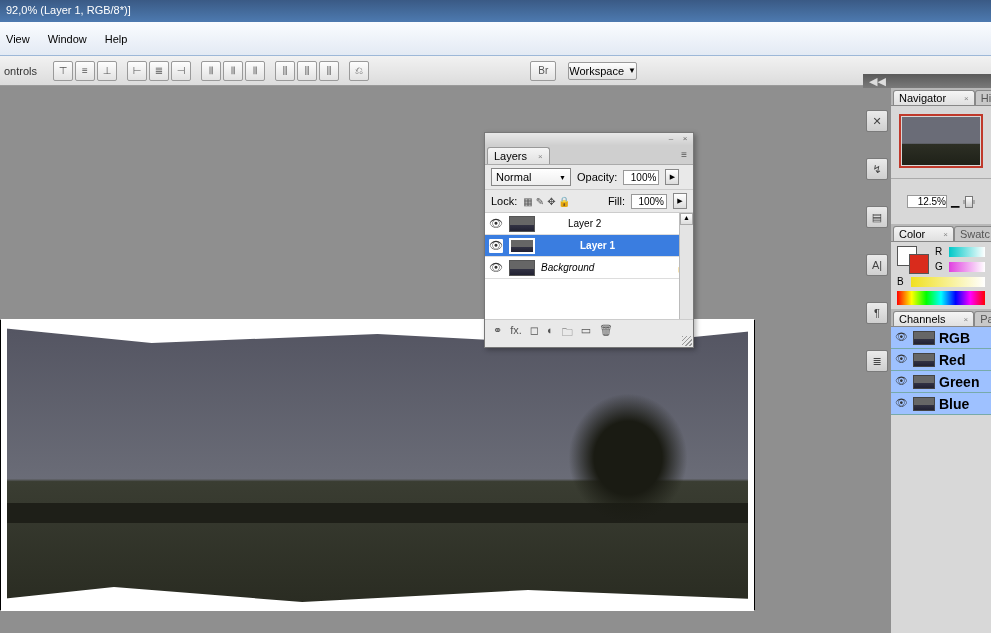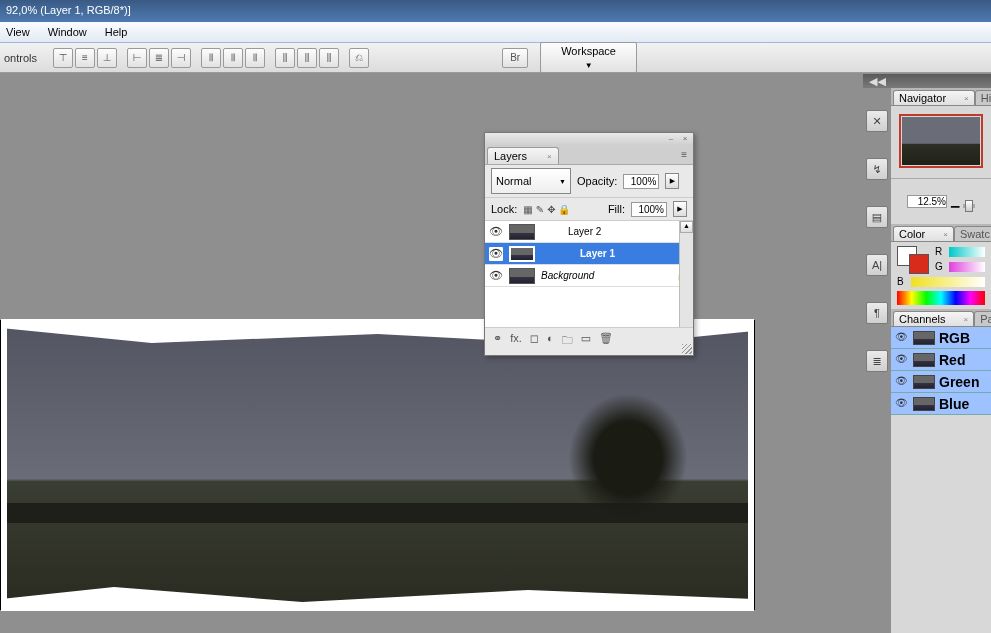--- a/index.html
+++ b/index.html
@@ -2,52 +2,52 @@
 <html><head>
 <meta charset="utf-8">
 <style>
 * { margin: 0; padding: 0; box-sizing: border-box; font-family: "Segoe UI", Tahoma, sans-serif; font-size: 11px; }
 body { width: 991px; height: 633px; background: #8f8f8f; overflow: hidden; position: relative; }
 
 
 .titlebar { height: 22px; background: linear-gradient(#3a5a85,#4d7ab0); color: #fff; padding: 3px 6px; font-size: 12px; }
 
 
-.menubar { height: 21px; background: linear-gradient(#fafcff,#e3eaf4); border-bottom: 1px solid #9db8d8; display: flex; align-items: center; padding: 0 6px; gap: 18px; }
+.menubar { height: 34px; background: linear-gradient(#fafcff,#e3eaf4); border-bottom: 1px solid #9db8d8; display: flex; align-items: center; padding: 0 6px; gap: 18px; }
 .menubar span { cursor: default; }
 
 
 .optionsbar { height: 30px; background: linear-gradient(#f2f2f2,#dcdcdc); border-bottom: 1px solid #9a9a9a; display: flex; align-items: center; padding: 0 4px; gap: 10px; }
 .optionsbar .optlabel { color: #333; padding-right: 6px; }
 .opt-group { display: flex; gap: 2px; }
 .opt-btn { width: 20px; height: 20px; background: linear-gradient(#fdfdfd,#e2e2e2); border: 1px solid #9a9a9a; border-radius: 2px; display:flex; align-items:center; justify-content:center; color:#555; font-size:10px;}
 .workspace-area { margin-left: auto; display: flex; align-items: center; gap: 12px; padding-right: 350px;}
-.workspace-btn { background: linear-gradient(#fdfdfd,#e2e2e2); border:1px solid #9a9a9a; border-radius:2px; padding:2px 20px; display:flex; align-items:center; gap:4px;flex-direction:column;}
+.workspace-btn { background: linear-gradient(#fdfdfd,#e2e2e2); border:1px solid #9a9a9a; border-radius:2px; padding:2px 0; display:flex; align-items:center; gap:4px;}
 .workspace-btn .tri { font-size:8px; }
 
 
 .canvas-wrap { position: absolute; left: 0; top: 320px; width: 755px; height: 290px; background: #fff; border:1px solid #000; }
 .canvas-inner { position: absolute; inset: 6px; background: linear-gradient(#545562 0%, #6a6c77 55%, #3a3d32 56%, #2a2c22 100%); }
 .canvas-inner .treeline { position:absolute; bottom:80px; left:0; right:0; height:20px; background:#1e1f18; }
 .canvas-inner .dark-tree { position:absolute; right:60px; bottom:80px; width:120px; height:130px; background: radial-gradient(ellipse at center,#1a1b13 40%, transparent 70%);}
 .canvas-mask { position:absolute; inset:0; }
 .canvas-mask::before { content:""; position:absolute; top:-2px; left:0; right:0; height:30px; background:#fff; clip-path: polygon(0 0,100% 0,100% 40%,80% 90%,50% 50%,20% 80%,0 30%);}
 .canvas-mask::after { content:""; position:absolute; bottom:-2px; left:0; right:0; height:30px; background:#fff; clip-path: polygon(0 60%,15% 20%,40% 70%,70% 30%,100% 60%,100% 100%,0 100%);}
 
 
 .layers-panel { position: absolute; left: 484px; top: 132px; width: 210px; background: #e9e9e9; border:1px solid #777; box-shadow: 2px 2px 5px rgba(0,0,0,0.3); }
 .panel-titlebar { height: 12px; background: linear-gradient(#e8e8e8,#d0d0d0); display:flex; justify-content:flex-end; align-items:center; padding:0 3px; gap:4px;}
 .panel-titlebar .winbtn { width:10px; height:8px; font-size:8px; color:#666; text-align:center; line-height:8px;}
 .panel-tabs { display:flex; background:#cfcfcf; padding:2px 2px 0 2px; border-bottom:1px solid #aaa;}
-.panel-tab { background: linear-gradient(#f5f5f5,#e0e0e0); border:1px solid #999; border-bottom:none; padding:2px 6px; border-radius:3px 3px 0 0; margin-right:2px; font-size:10px; display:flex; align-items:center; gap:20px;}
+.panel-tab { background: linear-gradient(#f5f5f5,#e0e0e0); border:1px solid #999; border-bottom:none; padding:2px 6px; border-radius:3px 3px 0 0; margin-right:2px; font-size:10px; display:flex; align-items:center; gap:11px;}
 .panel-tab .close-x { font-size:8px; color:#888;}
 .panel-menu-icon { margin-left:auto; padding:2px 4px; color:#555; font-size:10px;}
 .panel-row { display:flex; align-items:center; padding:3px 6px; gap:6px; border-bottom:1px solid #ccc; background:#e9e9e9;}
 .panel-row select, .panel-row input { font-size:10px; border:1px solid #999; background:#fff; padding:1px 2px;}
-.blend-select { width: 80px; height:26px; background:linear-gradient(#fff,#eee); border:1px solid #888; padding:1px 4px; display:flex; align-items:center; justify-content:space-between;}
+.blend-select { width: 80px; height:18px; background:linear-gradient(#fff,#eee); border:1px solid #888; padding:1px 4px; display:flex; align-items:center; justify-content:space-between;}
 .blend-select .tri { font-size:7px;}
 .opacity-input { width:36px; text-align:right;}
 .arrow-btn { width:14px; height:16px; background:linear-gradient(#fff,#ddd); border:1px solid #888; display:flex; align-items:center; justify-content:center; font-size:7px;}
 .lock-icons { display:flex; gap:3px;}
 .lock-icons span { font-size:10px; color:#555;}
 
 .layers-list { background:#fff; max-height:120px; overflow:hidden; position:relative;}
 .layer-row { display:flex; align-items:center; height:22px; border-bottom:1px solid #ddd; padding:0 4px; gap:6px;}
 .layer-row.selected { background:#3a7de0; color:#fff;}
 .layer-row.selected .layer-name { font-weight:bold;padding-left:12px;}
@@ -74,21 +74,21 @@
 
 .rstack { position:absolute; right:0; top:88px; width:100px; bottom:0; background:#cfcfcf; display:flex; flex-direction:column;}
 .rtabrow { display:flex; background:#b8b8b8; padding:2px 2px 0 2px; border-bottom:1px solid #888;}
 .rtab { background:linear-gradient(#f5f5f5,#e0e0e0); border:1px solid #888; border-bottom:none; border-radius:3px 3px 0 0; padding:1px 5px; font-size:10px; display:flex; align-items:center; gap:18px;}
 .rtab.inactive { background:#c8c8c8; color:#555;}
 .rtab .close-x { font-size:8px; color:#888;}
 
 .nav-pane { background:#d8d8d8; padding:8px; flex-shrink:0;}
 .nav-thumb-wrap { border:2px solid #c0392b; padding:1px; display:inline-block;}
 .nav-thumb { width:78px; height:48px; background: linear-gradient(#6a6c77 0%, #6a6c77 55%, #2d2f25 56%, #1f2118 100%);}
-.nav-zoom { display:flex; align-items:flex-end; padding:16px; background:#d8d8d8; border-top:1px solid #aaa; gap:4px;}
+.nav-zoom { display:flex; align-items:center; padding:16px; background:#d8d8d8; border-top:1px solid #aaa; gap:4px;}
 .nav-zoom input { width:40px; font-size:10px; text-align:right; border:1px solid #999;}
 .zoom-slider { flex:1; height:4px; background:#aaa; position:relative;}
 .zoom-slider .thumb { position:absolute; left:10%; top:-4px; width:8px; height:12px; background:linear-gradient(#fff,#ccc); border:1px solid #777;}
 
 .color-pane { background:#d8d8d8; padding:4px 6px; flex-shrink:0;}
 .color-swatch-box { display:flex; gap:0; float:left; margin-right:6px;}
 .fg-sw { width:20px; height:20px; background:#fff; border:1px solid #555;}
 .bg-sw { width:20px; height:20px; background:#d92b1c; border:1px solid #555; margin-left:-8px; margin-top:8px;}
 .rgb-sliders { }
 .rgb-row { display:flex; align-items:center; gap:4px; margin-bottom:4px;}

